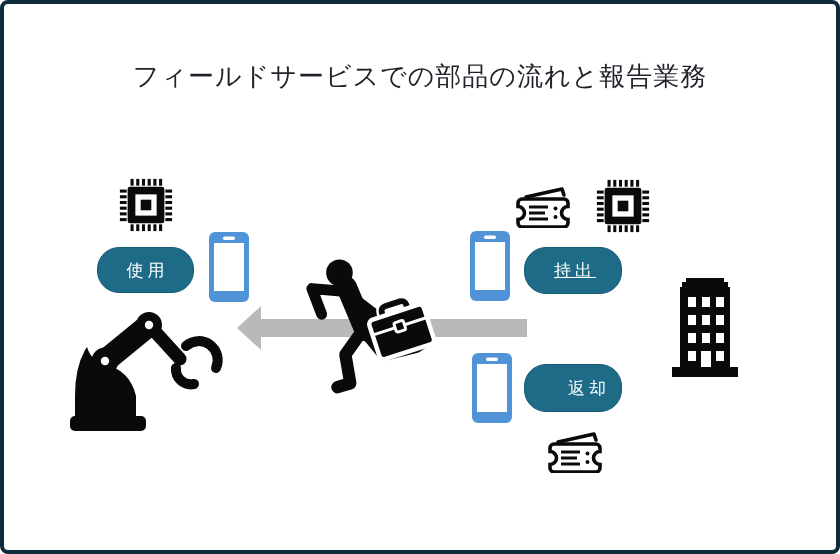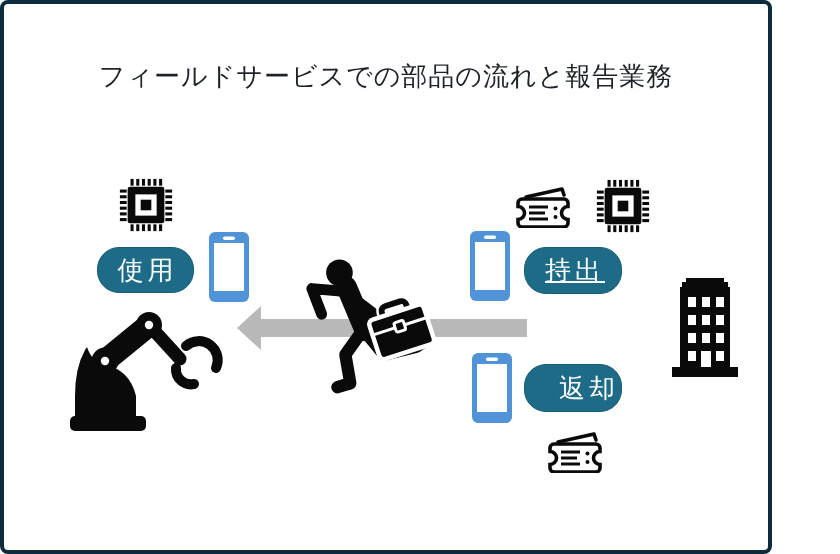--- a/index.html
+++ b/index.html
@@ -1,29 +1,29 @@
 <!DOCTYPE html>
 <html><head>
 <meta charset="utf-8">
 <style>
   html,body{margin:0;padding:0;background:#fff;}
   #frame{
-    position:relative;width:772px;height:554px;box-sizing:border-box;
+    position:relative;width:840px;height:554px;box-sizing:border-box;
     border:4px solid #0d2b3a;border-radius:8px;background:#ffffff;
     font-family:"Liberation Sans","DejaVu Sans",sans-serif;overflow:hidden;
   }
   .abs{position:absolute;}
   #title{
     top:55px;left:0;width:100%;text-align:center;
     font-size:26px;color:#1f2329;letter-spacing:1px;font-weight:400;
   }
   .badge{
     background:#1e6b87;border:1.5px solid #175d75;border-radius:22px;
     color:#ffffff;display:flex;align-items:center;justify-content:center;
-    font-size:26px;letter-spacing:4px;padding-left:4px;box-sizing:border-box;
+    font-size:17px;letter-spacing:4px;padding-left:4px;box-sizing:border-box;
   }
   .caption{
     font-size:25px;color:#1f2329;text-align:center;letter-spacing:1px;
   }
   svg{display:block;width:100%;height:100%;}
   .z1{z-index:1}.z2{z-index:2}.z3{z-index:3}
 </style>
 </head>
 <body>
 

